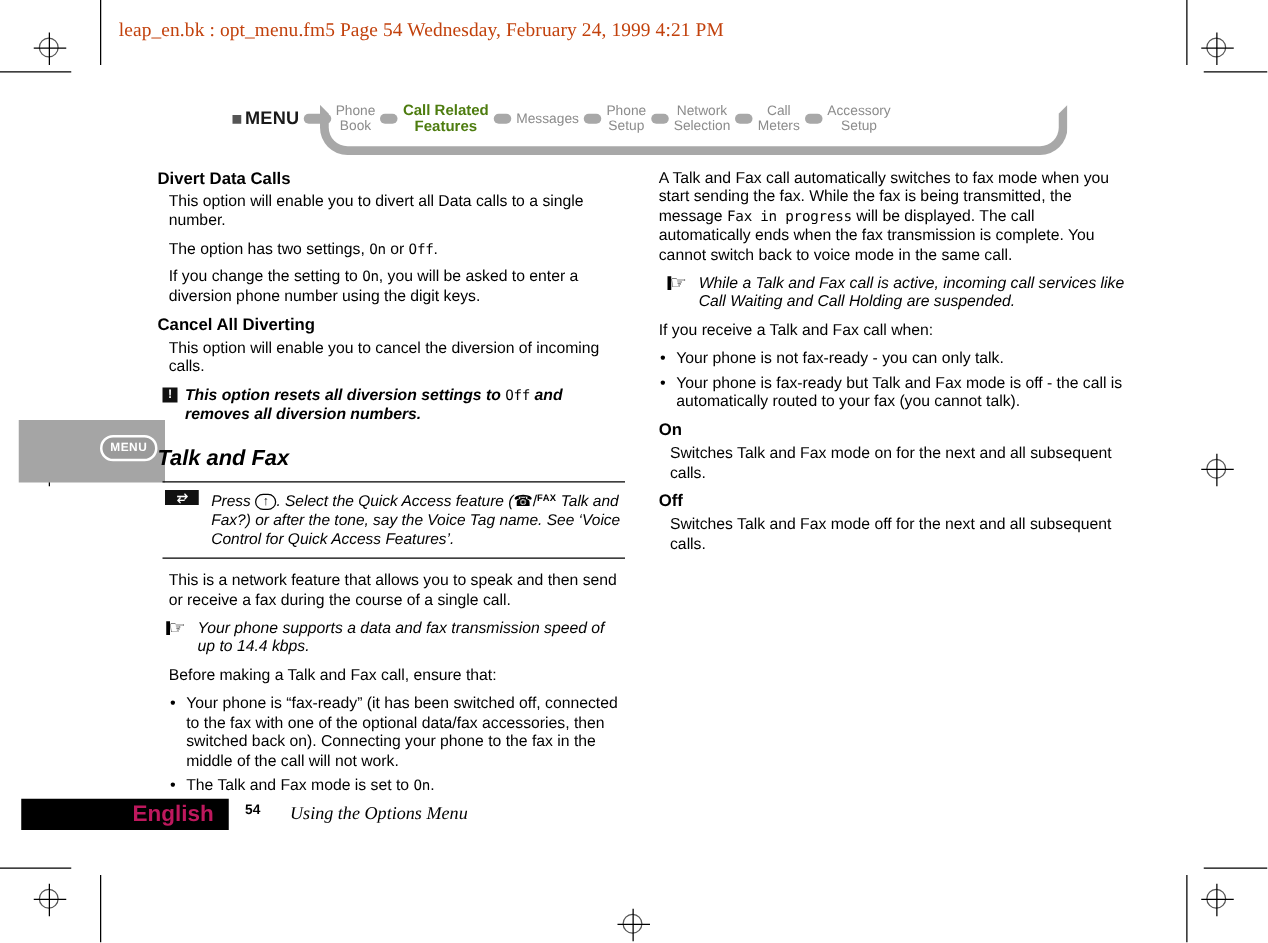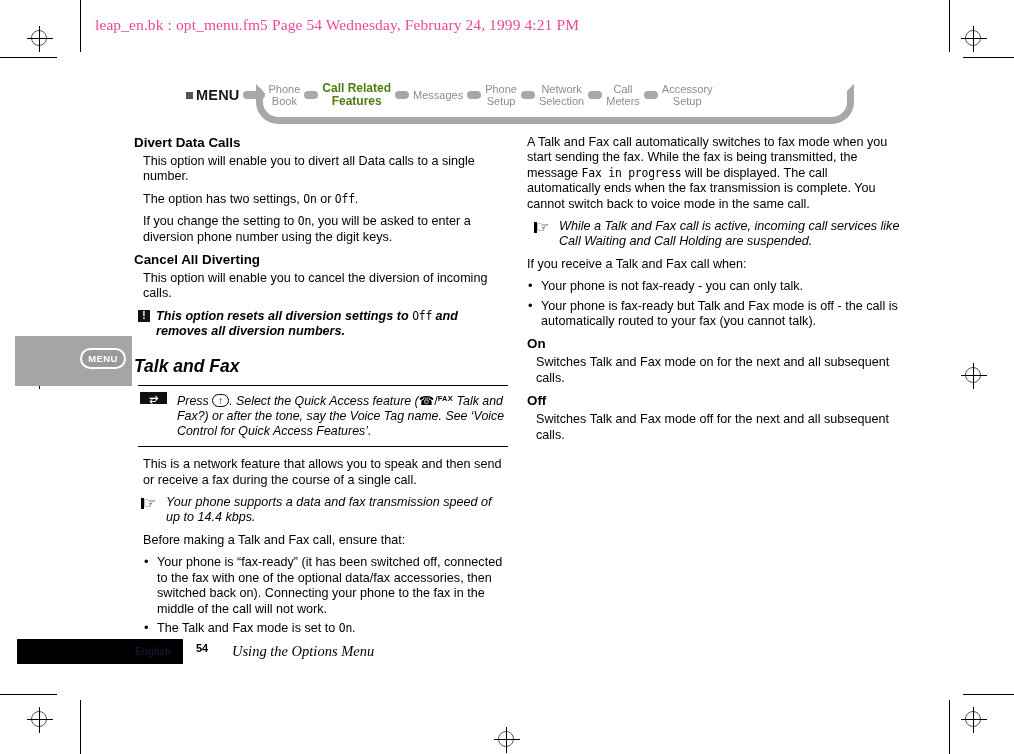--- a/index.html
+++ b/index.html
@@ -50,21 +50,21 @@
 
   
   .page-header {
     position: absolute;
     left: 95px;
     top: 16px;
     font-family: "Liberation Serif", serif;
     font-size: 15.5px;
     letter-spacing: .1px;
     white-space: nowrap;
-    color: #ec4899;
+    color: #c2410c;
   }
 
   
   .navwrap {
     position: absolute;
     left: 186px;
     top: 78px;
     width: 668px;
     height: 48px;
   }
@@ -157,21 +157,21 @@
   }
 
   
   .col {
     position: absolute;
     width: 374px;
     font-size: 12.6px;
     line-height: 15.4px;
     color: #000;
   }
-  .col-left  { left: 134px; top: 135px; }
+  .col-left  { left: 126px; top: 135px; }
   .col-right { left: 527px; top: 135px; }
 
   h3.sec {
     font-size: 13.4px;
     font-weight: bold;
     margin: 0 0 3px 0;
     line-height: 16px;
   }
   h3.sec.spaced { margin-top: 7px; }
 
@@ -320,22 +320,22 @@
     width: 166px;
     height: 25px;
     background: #000000;
   }
   .footer-lang {
     position: absolute;
     left: 17px;
     top: 639px;
     width: 166px;
     height: 25px;
-    color: #0f172a;
-    font-size: 10px;
+    color: #be185d;
+    font-size: 18px;
     font-weight: bold;
     display: flex;
     align-items: center;
     justify-content: flex-end;
     padding-right: 12px;
     box-sizing: border-box;
     padding-left: 33px;
   }
   .footer-pg {
     position: absolute;

